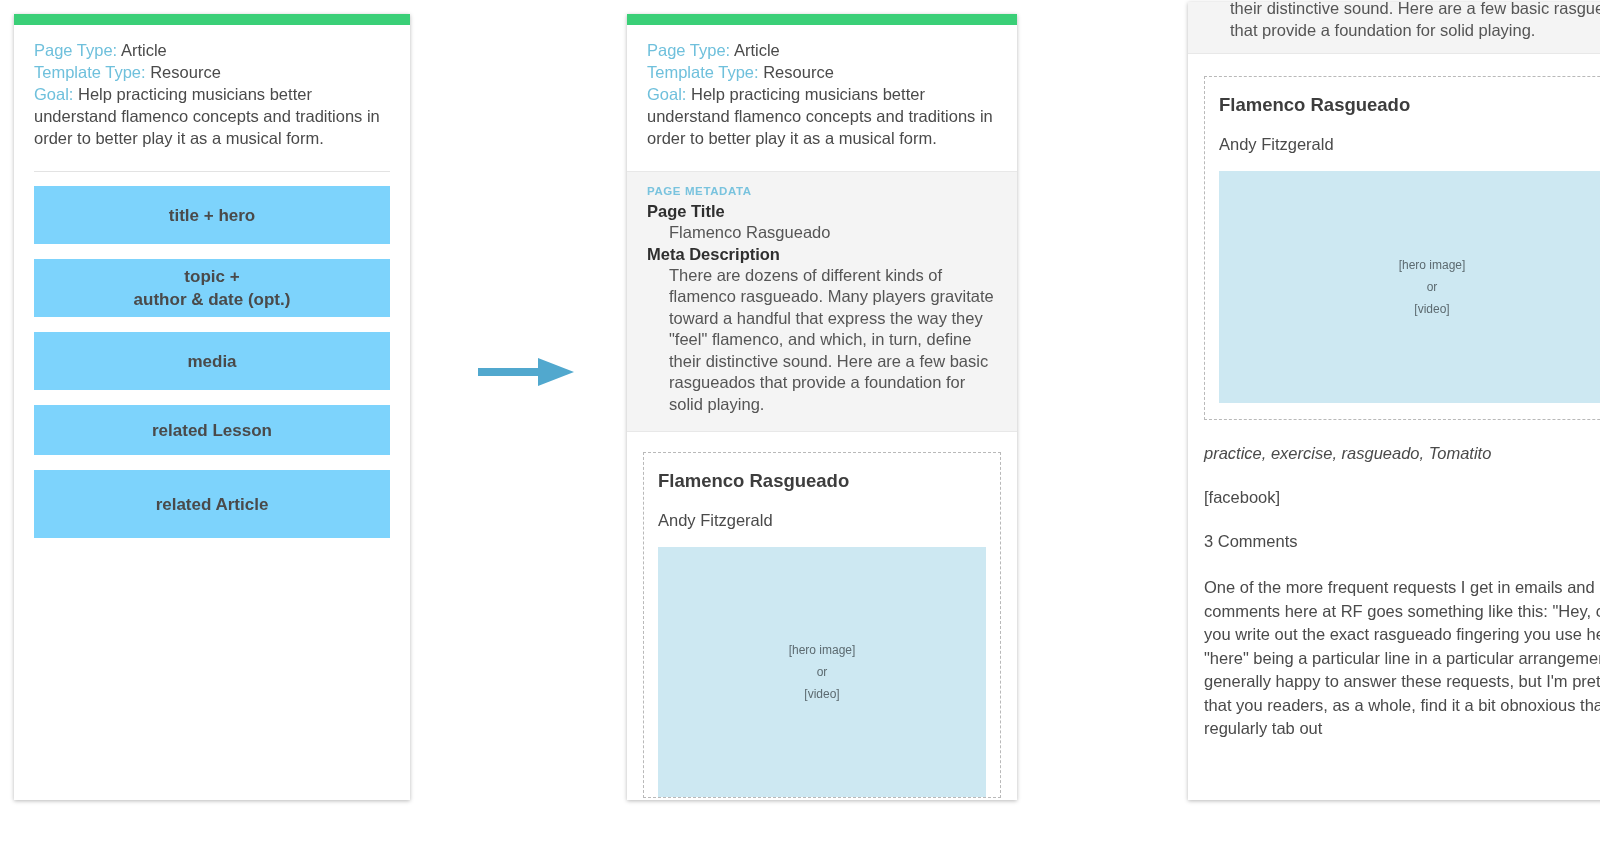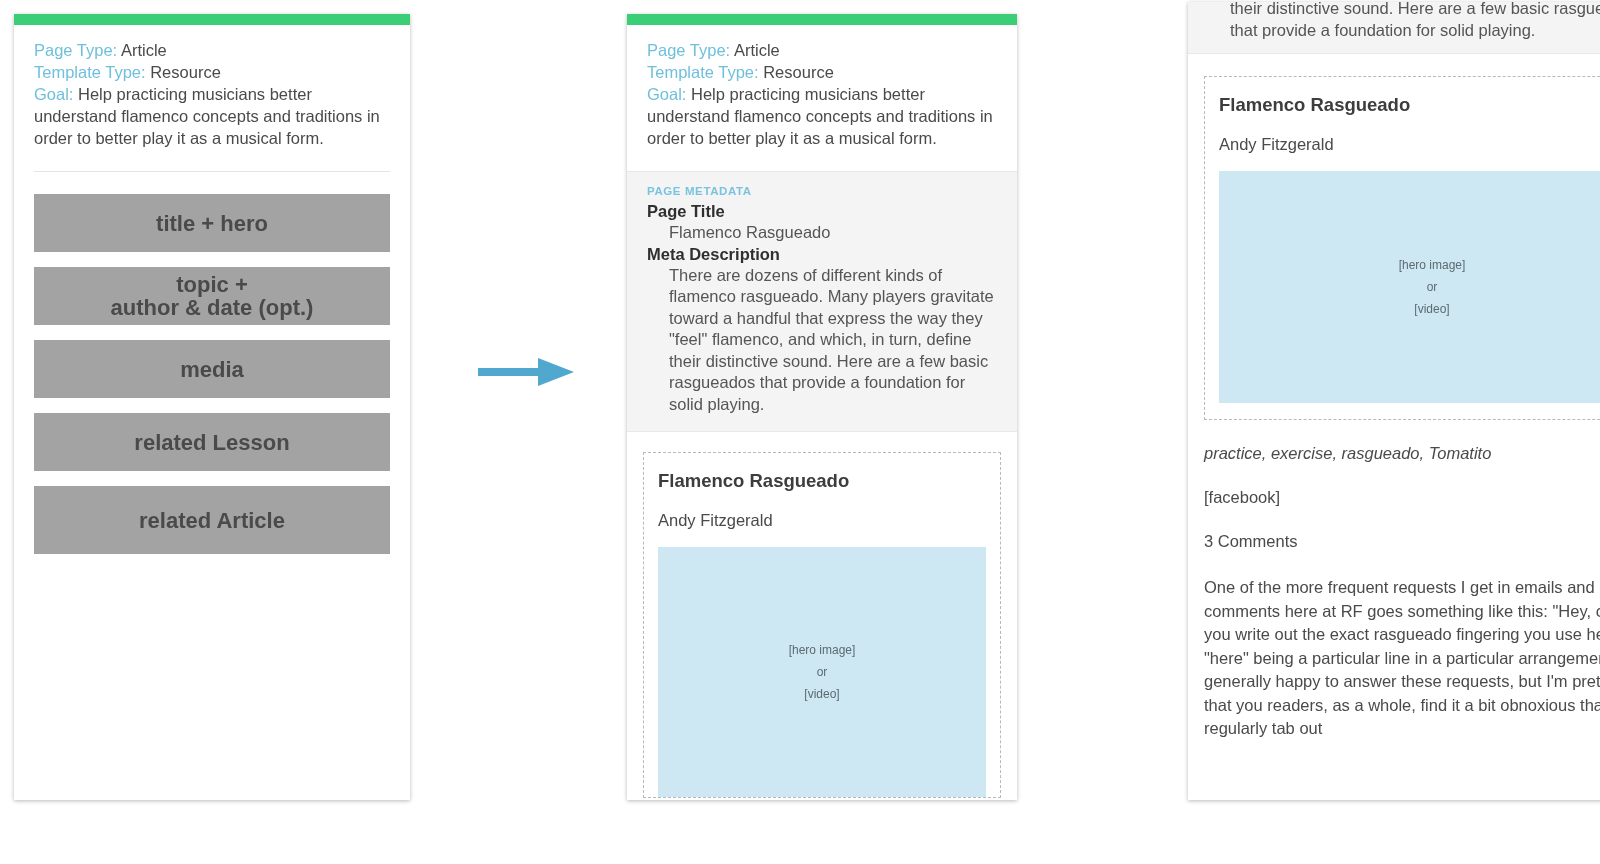--- a/index.html
+++ b/index.html
@@ -47,32 +47,31 @@
     height: 1px;
     background: #e3e3e3;
     margin: 14px 20px 0 20px;
   }
 
   
   .wf-stack {
     padding: 14px 20px 20px 20px;
   }
   .wf-block {
-    background: #a3a3a3;
-    color: #4a4a4a;
-    font-size: 22px;
+    background: #7dd3fc;
+    color: #4a4a4a;
+    font-size: 17px;
     font-weight: bold;
     line-height: 23px;
     text-align: center;
     display: flex;
     align-items: center;
     justify-content: center;
     margin-bottom: 15px;
     box-sizing: border-box;
-    margin-top: 8px;
   }
   .wf-block:last-child { margin-bottom: 0; }
 
   
   .arrow-wrap {
     position: absolute;
     left: 478px;
     top: 352px;
     width: 100px;
     height: 40px;
@@ -189,21 +188,21 @@
       <div class="wf-block" style="height: 58px;">
         <span style="white-space: pre-line;">title + hero</span>
       </div>
       <div class="wf-block" style="height: 58px;">
         <span style="white-space: pre-line;">topic +
 author &amp; date (opt.)</span>
       </div>
       <div class="wf-block" style="height: 58px; justify-content: center;">
         <span style="white-space: pre-line;">media</span>
       </div>
-      <div class="wf-block" style="height: 58px;">
+      <div class="wf-block" style="height: 50px;">
         <span style="white-space: pre-line;">related Lesson</span>
       </div>
       <div class="wf-block" style="height: 68px;">
         <span style="white-space: pre-line;">related Article</span>
       </div>
     </div>
 </div>
 
 <div class="arrow-wrap">
   <svg width="100" height="40" viewBox="0 0 100 40">

